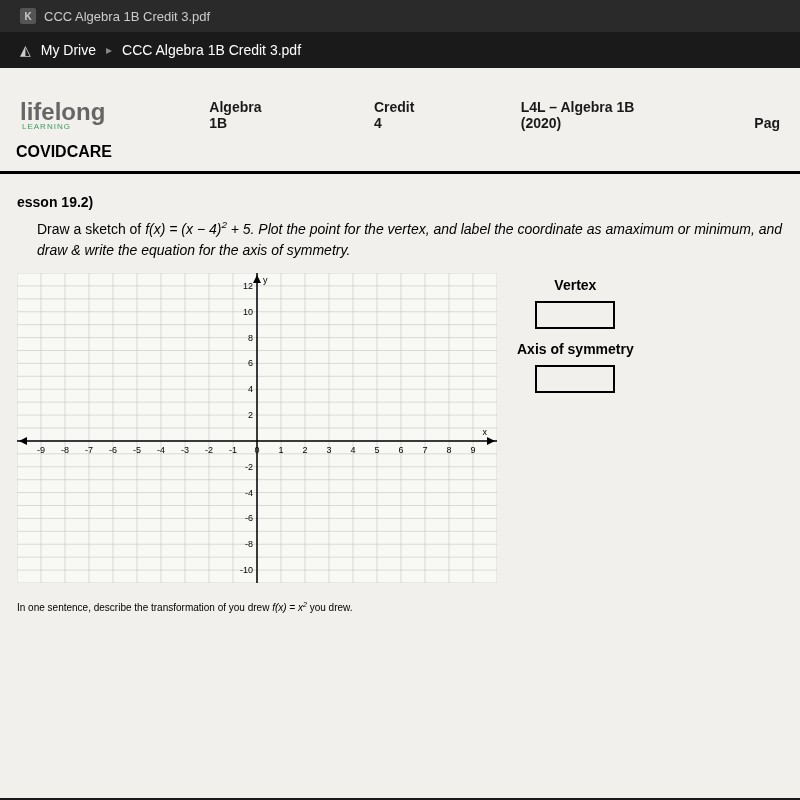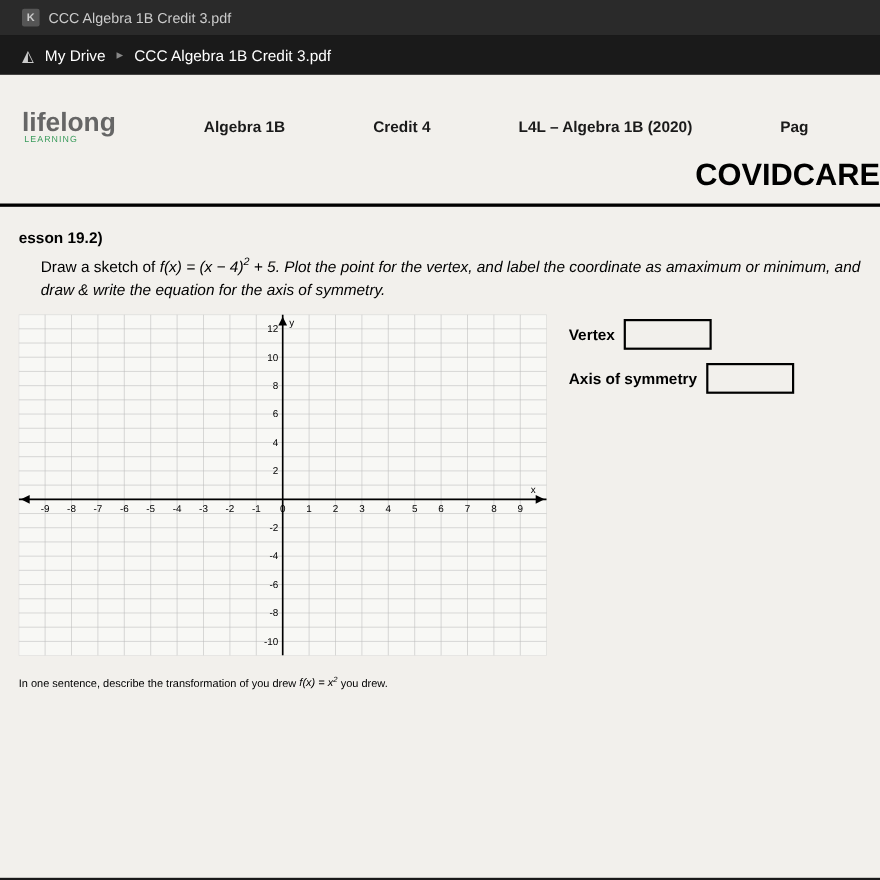--- a/index.html
+++ b/index.html
@@ -6,34 +6,34 @@
     body { font-family: Arial, sans-serif; background: #1a1a1a; width: 800px; height: 800px; overflow: hidden; }
     .browser-tab { background: #2a2a2a; padding: 8px 20px; display: flex; align-items: center; gap: 8px; }
     .tab-icon { background: #555; color: #ccc; width: 16px; height: 16px; display: flex; align-items: center; justify-content: center; font-size: 10px; font-weight: bold; border-radius: 2px; }
     .tab-title { color: #ccc; font-size: 13px; }
     .breadcrumb-bar { background: #1a1a1a; padding: 10px 20px; display: flex; align-items: center; gap: 10px; }
     .drive-icon { color: #ccc; font-size: 14px; }
     .breadcrumb-text { color: #fff; font-size: 14px; }
     .breadcrumb-sep { color: #888; font-size: 12px; }
     .document { background: #f2f0ec; height: calc(800px - 70px); padding: 20px 0 0 0; }
     .doc-header { padding: 10px 0 0 0; }
-    .header-row { display: flex; align-items: center; padding: 0 20px; gap: 56px; }
+    .header-row { display: flex; align-items: flex-end; padding: 0 20px; gap: 80px; }
     .logo-text { font-size: 24px; color: #666; font-weight: bold; }
     .logo-sub { font-size: 8px; color: #3a9b5c; letter-spacing: 1px; display: block; margin-top: -4px; margin-left: 2px; }
     .header-item { font-size: 14px; font-weight: bold; color: #1a1a1a; margin-left: 24px; }
-    .covidcare { text-align: right; font-size: 28px; font-weight: bold; margin: 12px 0 10px 6px; }
+    .covidcare { text-align: left; font-size: 16px; font-weight: bold; margin: 12px 0 10px 16px; }
     .divider { border-top: 3px solid #000; margin: 0 0 20px 0; }
     .content { padding: 0 17px; }
     .lesson-label { font-size: 14px; font-weight: bold; margin-bottom: 8px; }
     .instruction { font-size: 14px; line-height: 1.5; margin-bottom: 12px; margin-left: 20px; }
     .graph-area { display: flex; gap: 20px; }
     .graph-container { position: relative; }
     svg.graph { background: #f8f8f5; }
     .answer-boxes { display: flex; flex-direction: column; gap: 12px; padding-top: 4px; }
-    .answer-row { display: flex; align-items: center; gap: 8px; }
+    .answer-row { display: flex; align-items: center; gap: 8px; flex-direction: column; }
     .answer-label { font-size: 14px; font-weight: bold; }
     .answer-box { border: 2px solid #000; width: 80px; height: 28px; background: #f2f0ec; }
     .final-q { font-size: 10px; margin-top: 14px; }
     sup { font-size: 0.7em; }
   </style>
 </head>
 <body>
 
 <div class="browser-tab">
   <span class="tab-icon">K</span>

